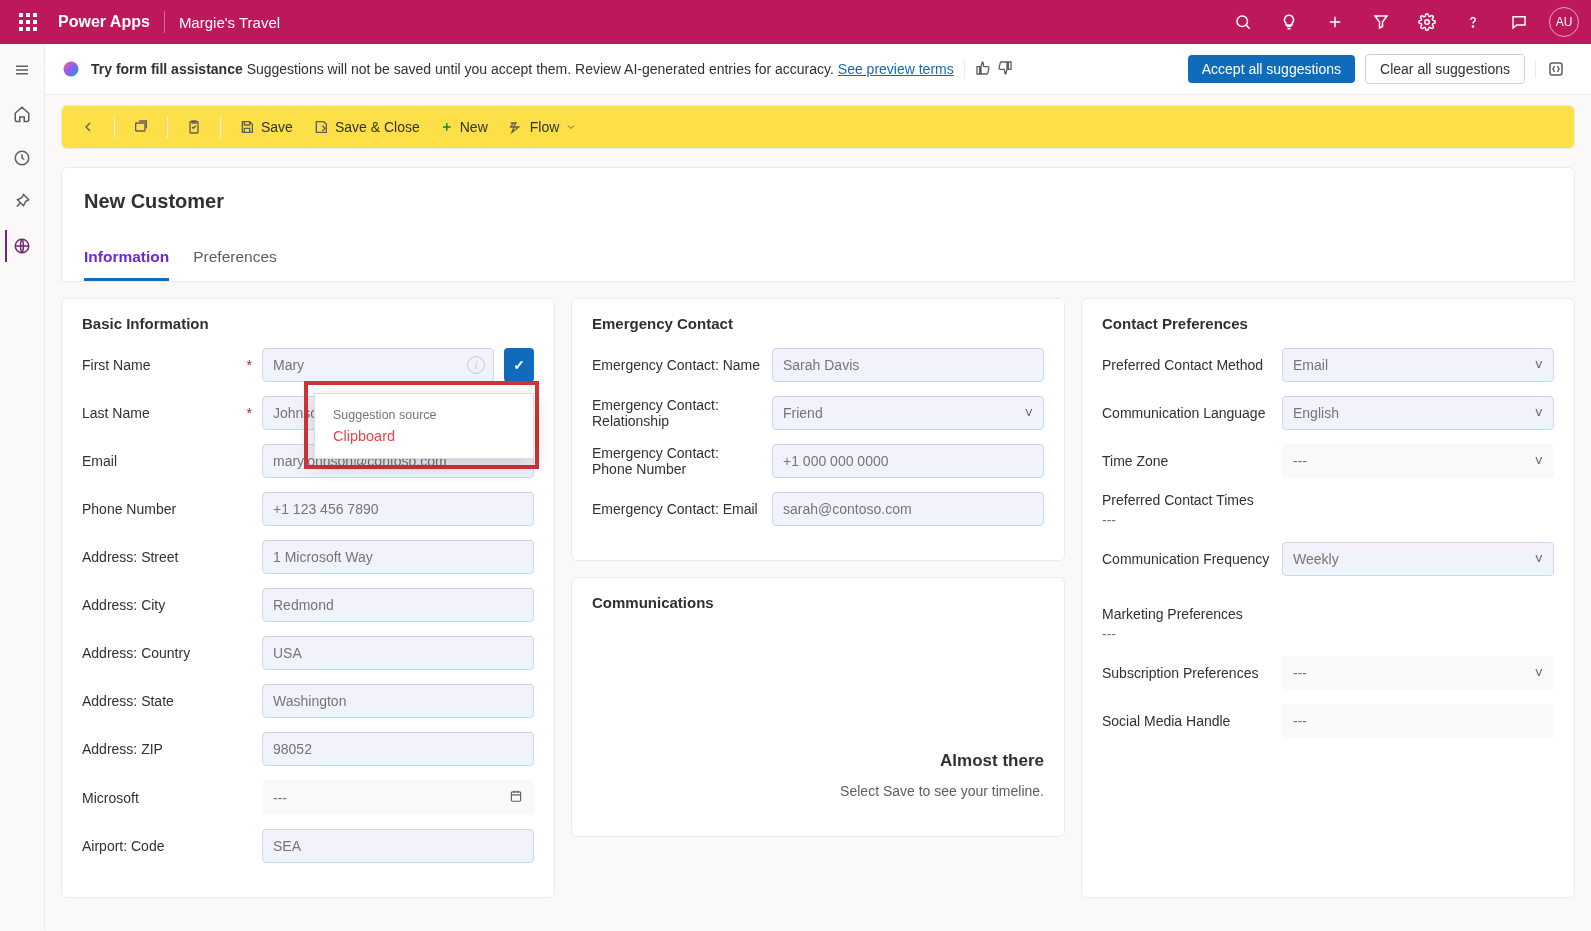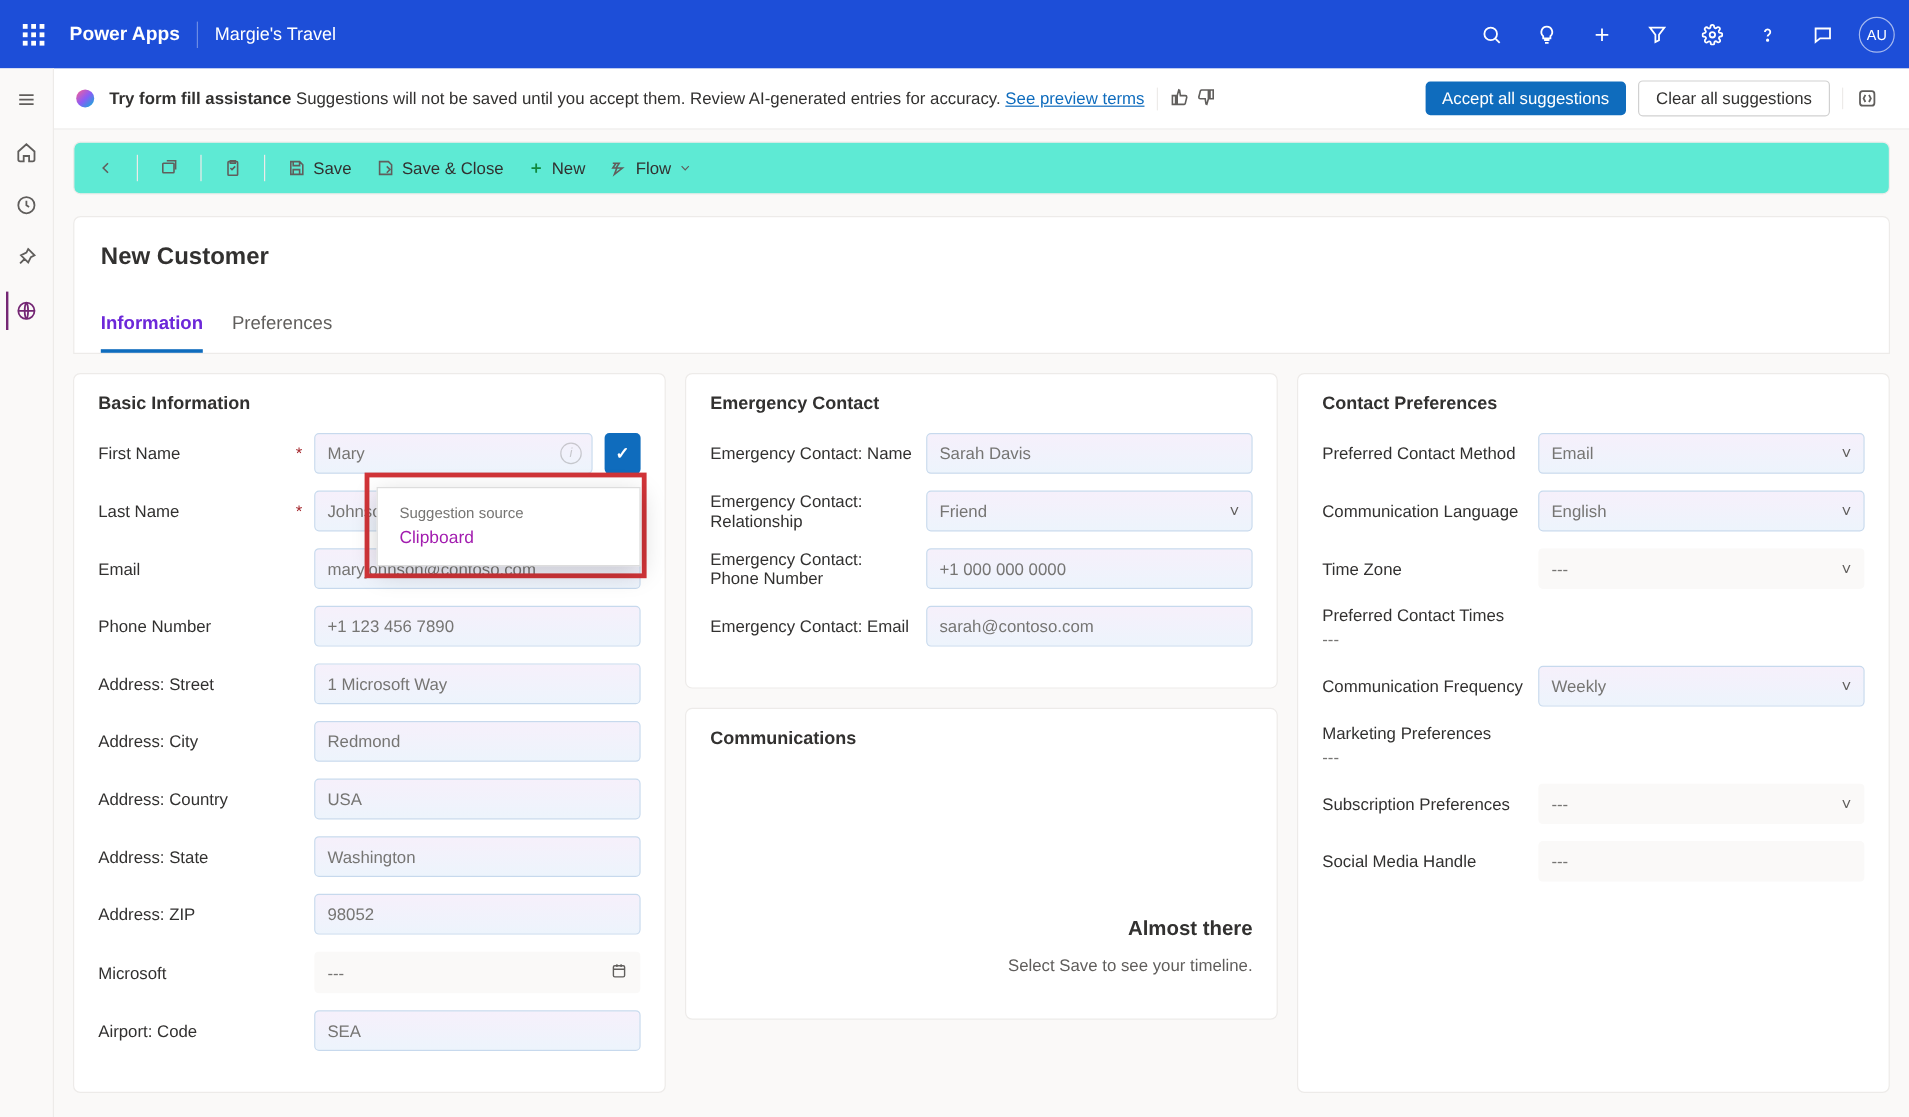--- a/index.html
+++ b/index.html
@@ -4,23 +4,23 @@
 <style>
 * { box-sizing: border-box; margin: 0; padding: 0; }
 body {
   font-family: "Segoe UI", -apple-system, BlinkMacSystemFont, sans-serif;
   font-size: 14px;
   color: #323130;
   background: #faf9f8;
   overflow: hidden;
 }
 .topbar {
-  background: #1d4ed8;
+  background: #be185d;
   color: #fff;
-  height: 57px;
+  height: 44px;
   display: flex;
   align-items: center;
   padding: 0 12px;
   gap: 14px;
 }
 .waffle {
   width: 18px; height: 18px;
   display: grid;
   grid-template-columns: repeat(3, 4px);
   grid-template-rows: repeat(3, 4px);
@@ -63,21 +63,21 @@
 .infobar .copilot-ico { width:20px; height:20px; }
 .infobar .txt b { font-weight:700; }
 .infobar a { color:#0f6cbd; }
 .infobar .spacer { flex:1; }
 .infobar .feedback { display:flex; gap:6px; padding-left:10px; border-left:1px solid #edebe9; }
 .btn-primary { background:#0f6cbd; color:#fff; border:none; padding:6px 14px; border-radius:4px; cursor:pointer; font-size:14px; }
 .btn-secondary { background:#fff; color:#323130; border:1px solid #d1d1d1; padding:6px 14px; border-radius:4px; cursor:pointer; font-size:14px; }
 .right-copilot { width:40px; display:flex; align-items:center; justify-content:center; border-left:1px solid #edebe9; cursor:pointer; }
 
 .cmdbar {
-  background:#5eead4;
+  background:#fde047;
   margin:10px 16px 0 16px;
   border:1px solid #edebe9;
   border-radius:6px;
   padding:8px 10px;
   display:flex;
   align-items:center;
   gap:4px;
 }
 .cmdbar .sep { width:1px; height:22px; background:#edebe9; margin:0 6px; }
 .cmdbtn { display:flex; align-items:center; gap:6px; padding:4px 8px; border:none; background:none; cursor:pointer; font-size:14px; color:#323130; }
@@ -155,21 +155,21 @@
 .tooltip {
   position:absolute;
   background:#fff;
   border:1px solid #ddd;
   box-shadow:0 6px 20px rgba(0,0,0,.18);
   padding:14px 18px;
   z-index:50;
   min-width:220px;
 }
 .tooltip .tlabel { font-size:12.5px; color:#767573; margin-bottom:6px; }
-.tooltip .tval { font-size:14.5px; color:#a21caf; }
+.tooltip .tval { font-size:14.5px; color:#ef4444; }
 
 .callout-box {
   position:absolute;
   border:4px solid #d13438;
   z-index:49;
   pointer-events:none;
 }
 
 .comm-empty { text-align:right; margin-top:140px; }
 .comm-empty h4 { font-size:17px; font-weight:600; margin-bottom:12px; }
@@ -514,21 +514,21 @@
           <div style="color:#767573;">---</div>
         </div>
         <div class="frow">
           <div class="lbl">Communication Frequency</div>
           <div class="fld sel">
             <span>Weekly</span>
             <span class="chev">˅</span>
           </div>
         </div>
         <div class="frow" style="flex-direction:column; align-items:flex-start; gap:4px;">
-          <div class="lbl" style="width:auto;">Marketing Preferences</div>
+          <div class="lbl" style="width:auto;margin-top:16px;">Marketing Preferences</div>
           <div style="color:#767573;">---</div>
         </div>
         <div class="frow">
           <div class="lbl">Subscription Preferences</div>
           <div class="fld plain sel">
             <span>---</span>
             <span class="chev">˅</span>
           </div>
         </div>
         <div class="frow">

